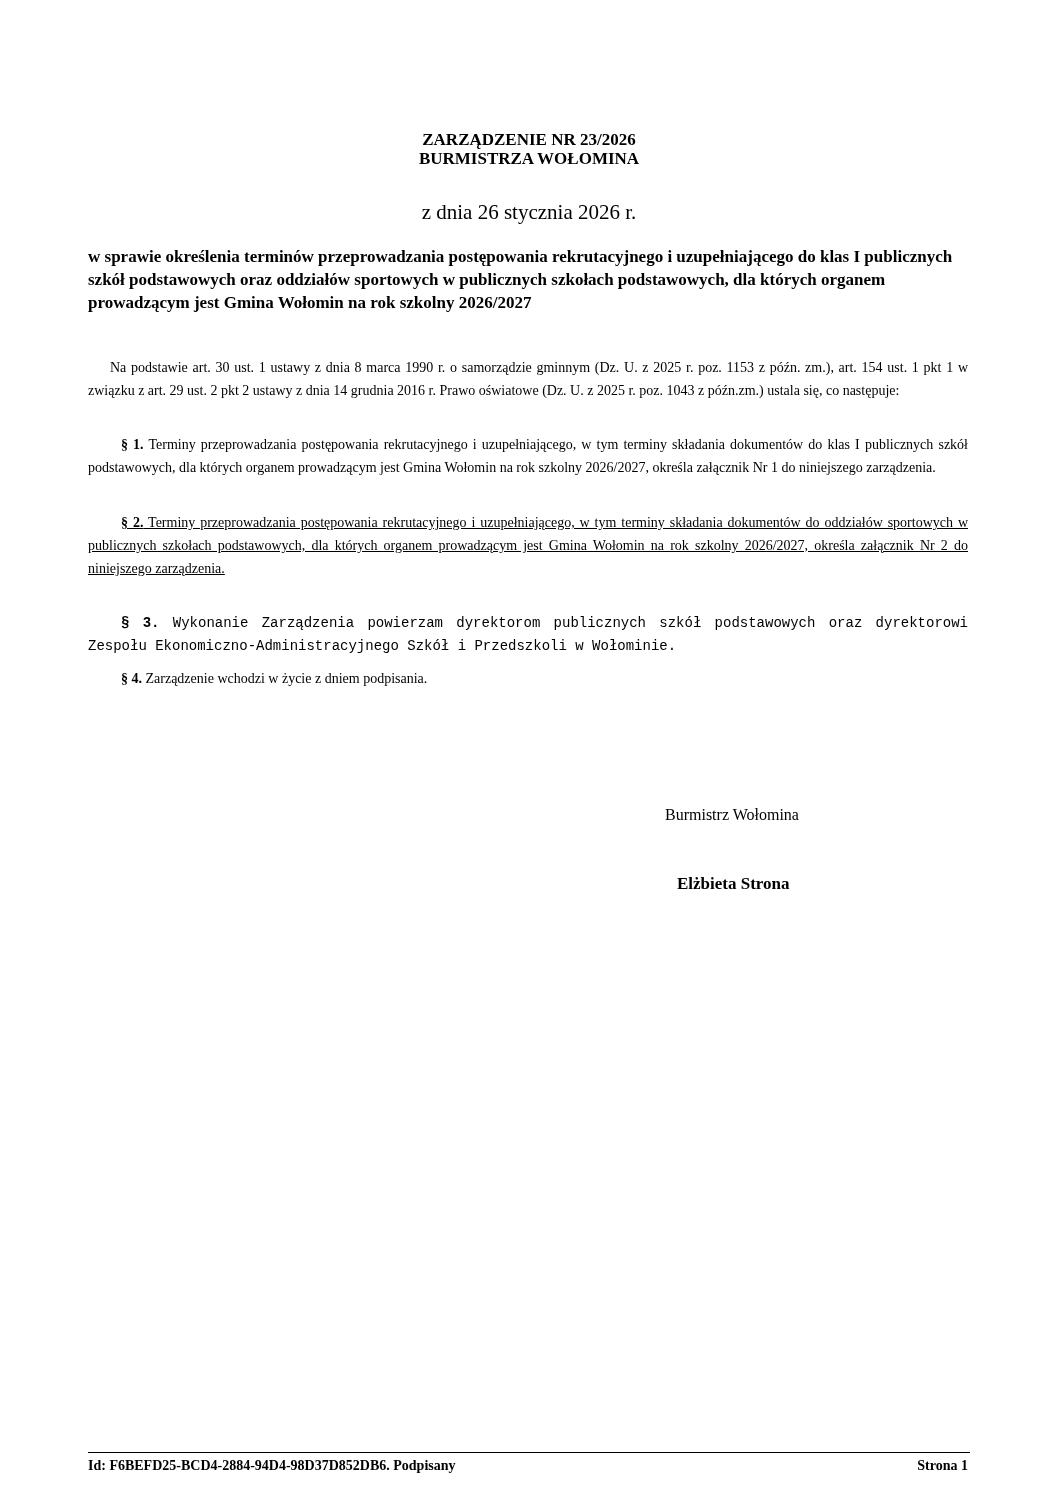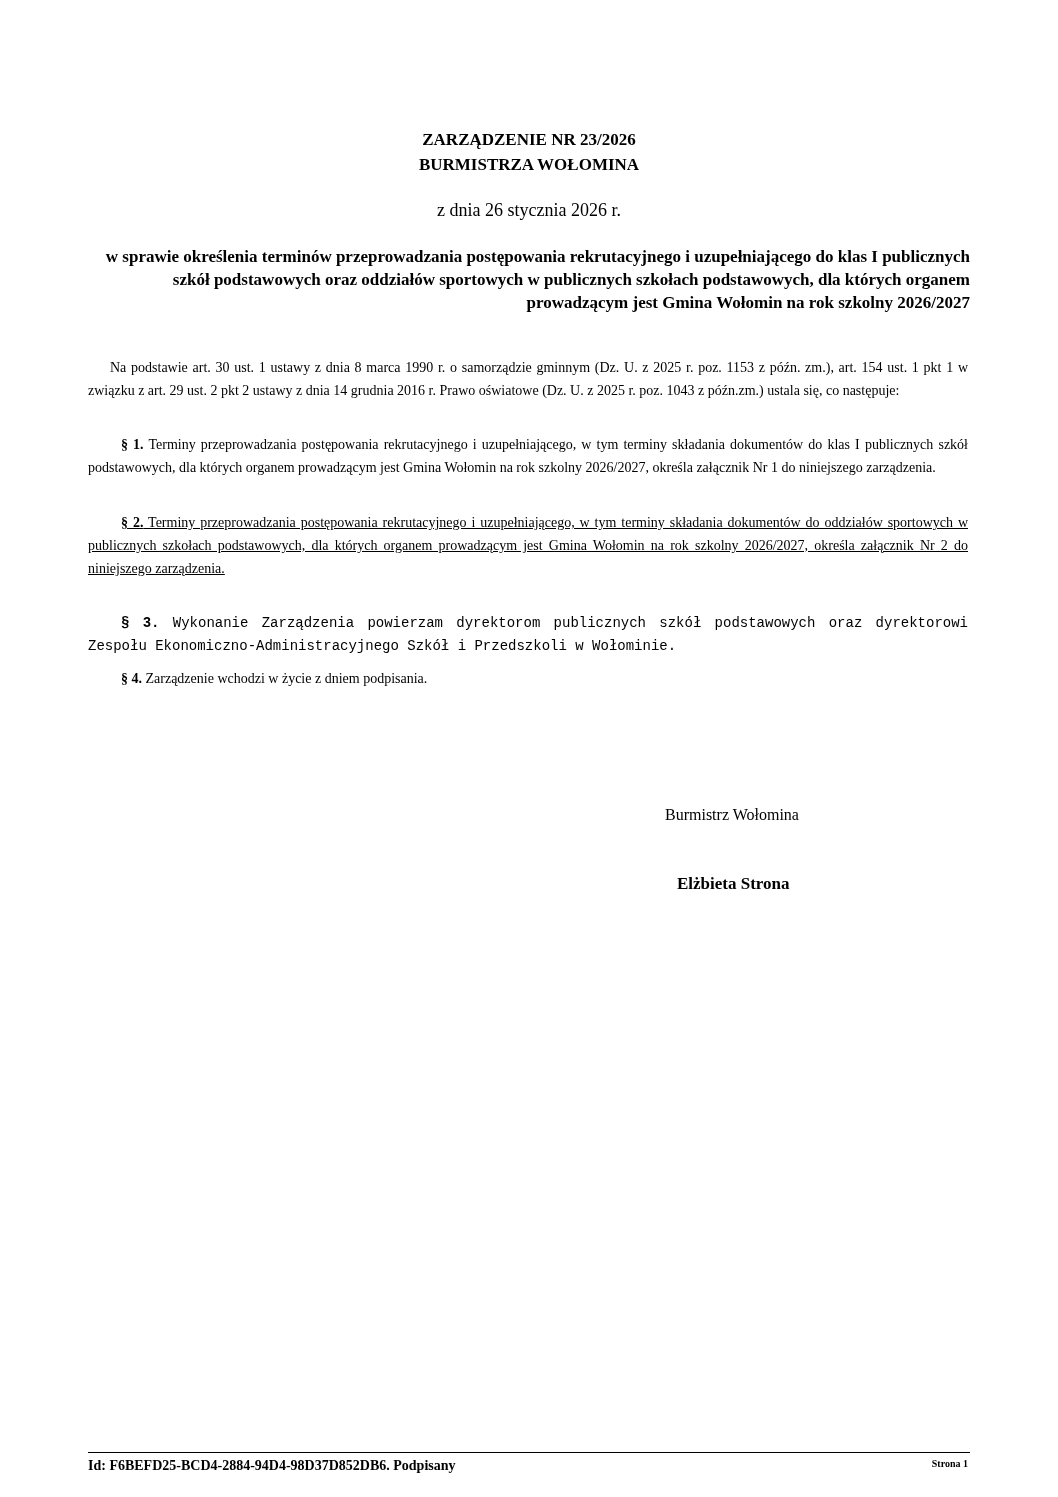--- a/index.html
+++ b/index.html
@@ -1,35 +1,35 @@
 <!DOCTYPE html>
 <html><head>
   <meta charset="utf-8">
   <style>
     html, body { margin: 0; padding: 0; background: #ffffff; }
     body { width: 1058px; height: 1497px; position: relative; overflow: hidden;
       font-family: "Liberation Serif", "DejaVu Serif", serif; color: #000; }
     .page { position: absolute; left: 0; top: 0; width: 1058px; height: 1497px; background: #fff; }
     .title { position: absolute; left: 0; width: 1058px; text-align: center; font-weight: bold; font-size: 17px; line-height: 21px; }
     #t1 { top: 129px; }
-    #t2 { top: 154px; }
-    #date { position: absolute; left: 0; width: 1058px; top: 200px; text-align: center; font-size: 18px; }
-    #subject { position: absolute; left: 88px; width: 882px; top: 245px; text-align: right; font-weight: bold; font-size: 17px; line-height: 23px; font-family: Liberation Serif, serif; }
+    #t2 { top: 148px; }
+    #date { position: absolute; left: 0; width: 1058px; top: 200px; text-align: center; font-size: 21px; }
+    #subject { position: absolute; left: 88px; width: 882px; top: 245px; text-align: left; font-weight: bold; font-size: 17px; line-height: 23px; font-family: Liberation Serif, serif; }
     .para { position: absolute; left: 88px; width: 880px; font-size: 14px; line-height: 23px; text-align: justify; text-align-last: left; }
     #intro { top: 356px; text-indent: 22px; }
     #p1 { top: 433px; text-indent: 33px; }
     #p2 { top: 511px; text-indent: 33px; text-decoration: underline; }
     #p3 { top: 612px; text-indent: 33px; font-family: Liberation Mono, monospace; }
     #p4 { top: 667px; text-indent: 33px; }
     .sect { font-weight: bold; }
     #signRole { position: absolute; left: 665px; top: 806px; font-size: 16px; }
     #signName { position: absolute; left: 677px; top: 874px; font-size: 17px; font-weight: bold; }
     #footerLine { position: absolute; left: 88px; width: 882px; top: 1452px; height: 0; border-top: 1px solid #000; }
     #footerId { position: absolute; left: 88px; top: 1458px; font-size: 14px; font-weight: bold; }
-    #footerPage { position: absolute; right: 90px; top: 1458px; font-size: 10px; font-weight: bold; }
+    #footerPage { position: absolute; right: 90px; top: 1458px; font-size: 14px; font-weight: bold; }
   </style>
 </head>
 <body>
 
 <div class="page">
   <div class="title" id="t1">ZARZĄDZENIE NR 23/2026</div>
   <div class="title" id="t2">BURMISTRZA WOŁOMINA</div>
   <div id="date">z dnia 26 stycznia 2026 r.</div>
   <div id="subject">w sprawie określenia terminów przeprowadzania postępowania rekrutacyjnego i uzupełniającego do klas I publicznych szkół podstawowych oraz oddziałów sportowych w publicznych szkołach podstawowych, dla których organem prowadzącym jest Gmina Wołomin na rok szkolny 2026/2027</div>
 

